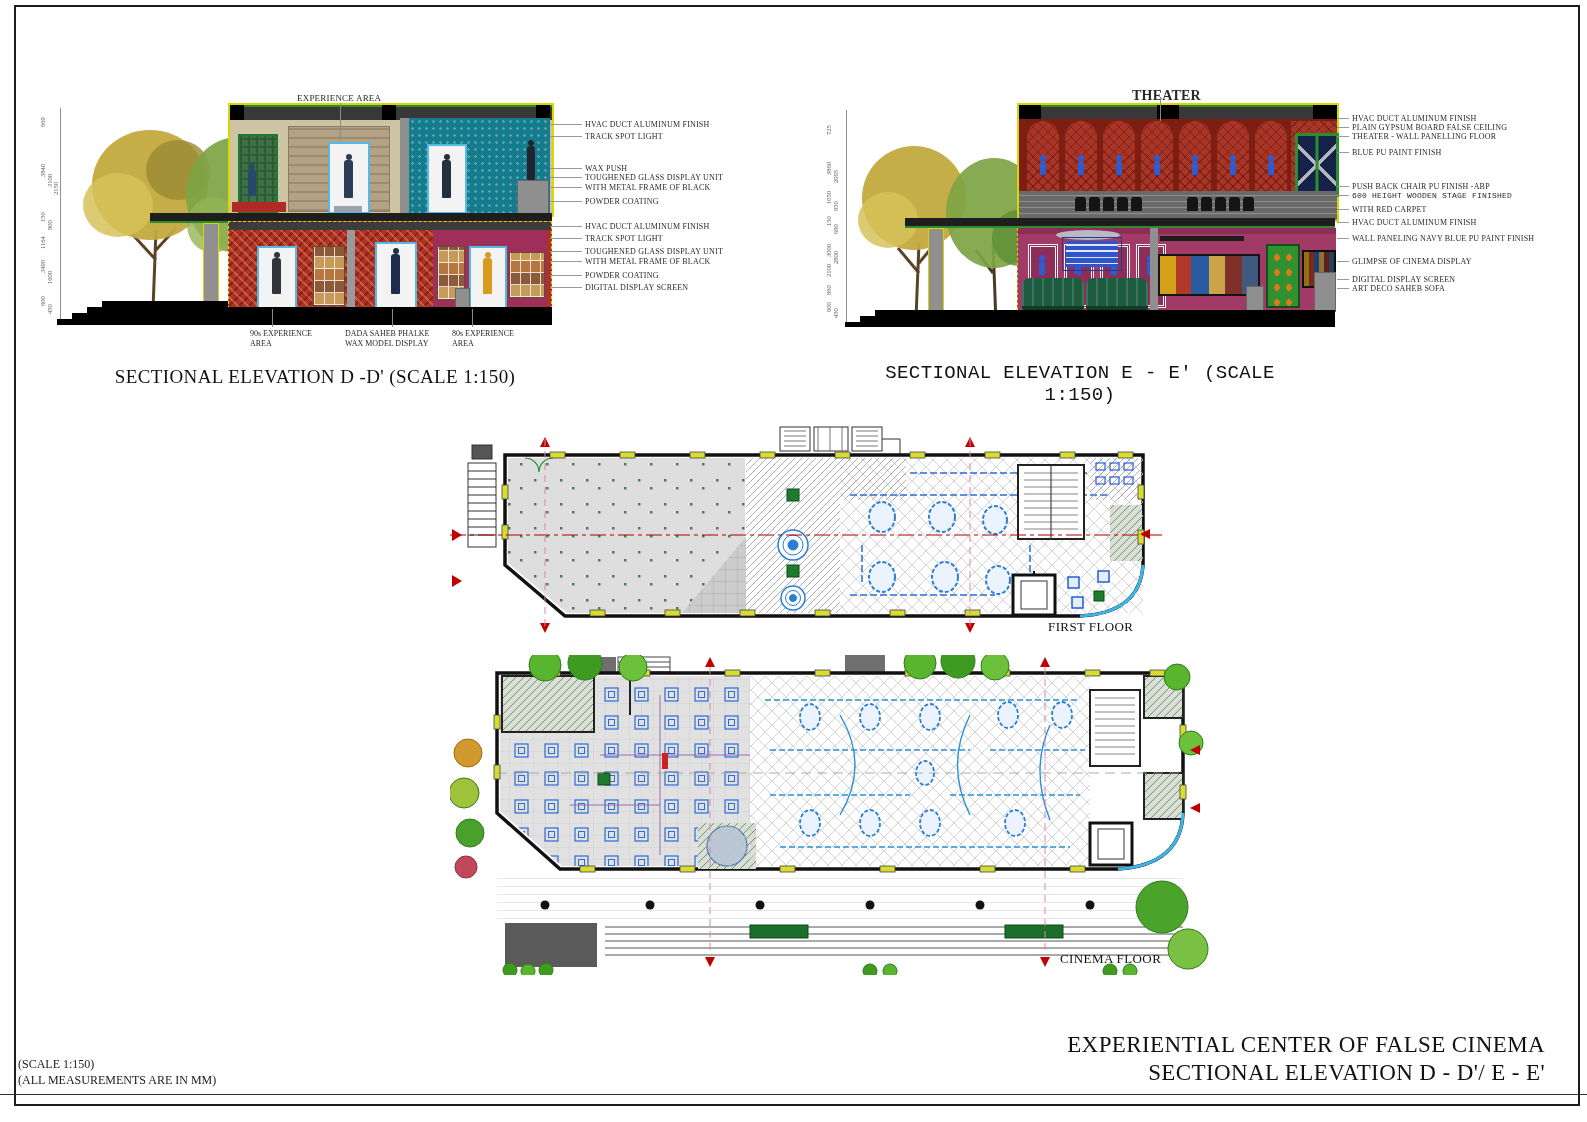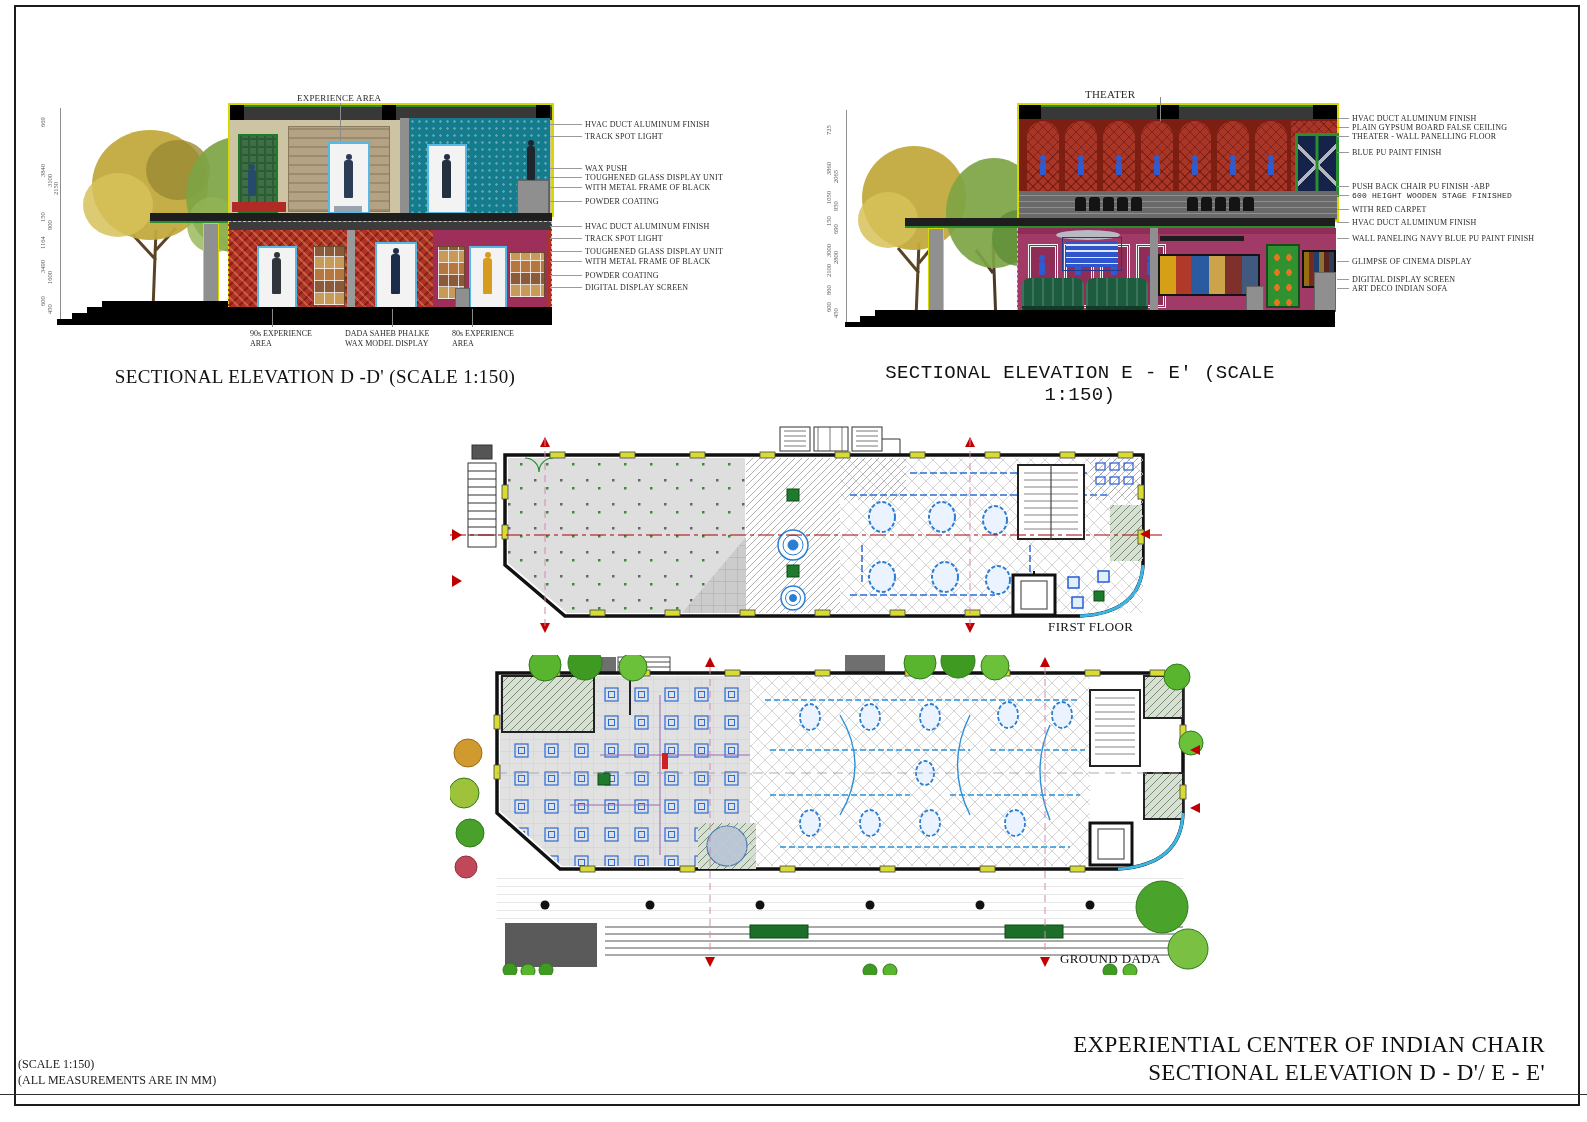--- a/index.html
+++ b/index.html
@@ -232,21 +232,21 @@
            background-image:radial-gradient(#e07820 2.5px, transparent 3px);background-size:12px 15px;background-position:3px 4px;"></div>
       <div class="screenimg" style="left:284px;top:22px;width:30px;height:34px;filter:brightness(.7);"></div>
       <div class="pedestal" style="left:228px;top:58px;width:16px;height:24px;"></div>
       <div class="pedestal" style="left:296px;top:44px;width:20px;height:38px;"></div>
     </div>
 
     <div class="abs" style="left:875px;top:310px;width:460px;height:6px;background:#000;"></div>
     <div class="abs" style="left:860px;top:316px;width:475px;height:6px;background:#000;"></div>
     <div class="abs" style="left:845px;top:322px;width:490px;height:5px;background:#000;"></div>
 
-    <div class="ann" style="left:1085px;top:88px;font-size:11px;">THEATER</div>
+    <div class="ann" style="left:1132px;top:88px;font-size:14px;font-weight:bold;">THEATER</div>
     <div class="vleader" style="left:1160px;top:97px;height:24px;"></div>
     <div class="sec-title" style="left:850px;top:362px;width:460px;font-family:Liberation Mono, monospace;">SECTIONAL ELEVATION E - E' (SCALE 1:150)</div>
   </div>
 
   <svg class="abs" style="left:450px;top:425px;" width="715" height="215" viewBox="0 0 715 215">
     <defs>
       <pattern id="latt" width="14" height="14" patternUnits="userSpaceOnUse">
         <path d="M0,14 L14,0 M0,0 L14,14" stroke="#c9c9c9" stroke-width="0.8"></path>
       </pattern>
       <pattern id="hatch" width="7" height="7" patternUnits="userSpaceOnUse">
@@ -513,29 +513,29 @@
       <path d="M260,2 l5,10 h-10 Z"></path>
         <path d="M595,2 l5,10 h-10 Z"></path>
       <path d="M260,312 l5,-10 h-10 Z"></path>
         <path d="M595,312 l5,-10 h-10 Z"></path>
       <path d="M750,90 l-10,5 l10,5 Z"></path>
         <path d="M750,148 l-10,5 l10,5 Z"></path>
     </g>
     <path d="M260,12 V300 M595,12 V300" stroke="#d885b0" stroke-width="1" stroke-dasharray="7 5"></path>
     <path d="M47,118 H733" stroke="#999" stroke-width="0.8" stroke-dasharray="10 6"></path>
   </svg>
-  <div class="floor-label" style="left:1060px;top:951px;">GROUND DADA</div>
+  <div class="floor-label" style="left:1060px;top:951px;">CINEMA FLOOR</div>
 
   <div class="abs" style="left:0;top:1094px;width:1587px;height:1px;background:#333;"></div>
   <div class="abs" style="left:18px;top:1056px;font-size:12px;line-height:1.35;">
     <div>(SCALE 1:150)</div>
     <div>(ALL MEASUREMENTS ARE IN MM)</div>
   </div>
   <div class="abs" style="left:690px;top:1032px;width:855px;text-align:right;">
-    <div class="titleline">EXPERIENTIAL CENTER OF INDIAN CHAIR</div>
+    <div class="titleline">EXPERIENTIAL CENTER OF FALSE CINEMA</div>
     <div class="titleline" style="margin-top:2px;">SECTIONAL ELEVATION D - D'/ E - E'</div>
   </div>
 <div class="ann" style="left: 585px; top: 120px;">HVAC DUCT ALUMINUM FINISH</div>
     <div class="leader" style="left: 550px; top: 124px; width: 32px;"></div>
     <div class="ann" style="left: 585px; top: 132px;">TRACK SPOT LIGHT</div>
     <div class="leader" style="left: 550px; top: 136px; width: 32px;"></div>
     <div class="ann" style="left: 585px; top: 164px;">WAX PUSH</div>
     <div class="leader" style="left: 550px; top: 168px; width: 32px;"></div>
     <div class="ann" style="left: 585px; top: 173px;">TOUGHENED GLASS DISPLAY UNIT</div>
     <div class="leader" style="left: 550px; top: 177px; width: 32px;"></div>
@@ -570,21 +570,21 @@
     <div class="ann" style="left: 1352px; top: 205px;">WITH RED CARPET</div>
     <div class="leader" style="left: 1337px; top: 209px; width: 12px;"></div>
     <div class="ann" style="left: 1352px; top: 218px;">HVAC DUCT ALUMINUM FINISH</div>
     <div class="leader" style="left: 1337px; top: 222px; width: 12px;"></div>
     <div class="ann" style="left: 1352px; top: 234px;">WALL PANELING NAVY BLUE PU PAINT FINISH</div>
     <div class="leader" style="left: 1337px; top: 238px; width: 12px;"></div>
     <div class="ann" style="left: 1352px; top: 257px;">GLIMPSE OF CINEMA DISPLAY</div>
     <div class="leader" style="left: 1337px; top: 261px; width: 12px;"></div>
     <div class="ann" style="left: 1352px; top: 275px;">DIGITAL DISPLAY SCREEN</div>
     <div class="leader" style="left: 1337px; top: 279px; width: 12px;"></div>
-    <div class="ann" style="left: 1352px; top: 284px;">ART DECO INDIAN SOFA</div>
+    <div class="ann" style="left: 1352px; top: 284px;">ART DECO SAHEB SOFA</div>
     <div class="leader" style="left: 1337px; top: 288px; width: 12px;"></div>
     <div class="dim" style="left: 46px; top: 120px;">669</div>
     <div class="dim" style="left: 46px; top: 170px;">3840</div>
     <div class="dim" style="left: 53px; top: 180px;">3100</div>
     <div class="dim" style="left: 59px; top: 188px;">2150</div>
     <div class="dim" style="left: 46px; top: 215px;">150</div>
     <div class="dim" style="left: 53px; top: 223px;">900</div>
     <div class="dim" style="left: 46px; top: 242px;">1164</div>
     <div class="dim" style="left: 46px; top: 266px;">3490</div>
     <div class="dim" style="left: 53px; top: 277px;">1600</div>

